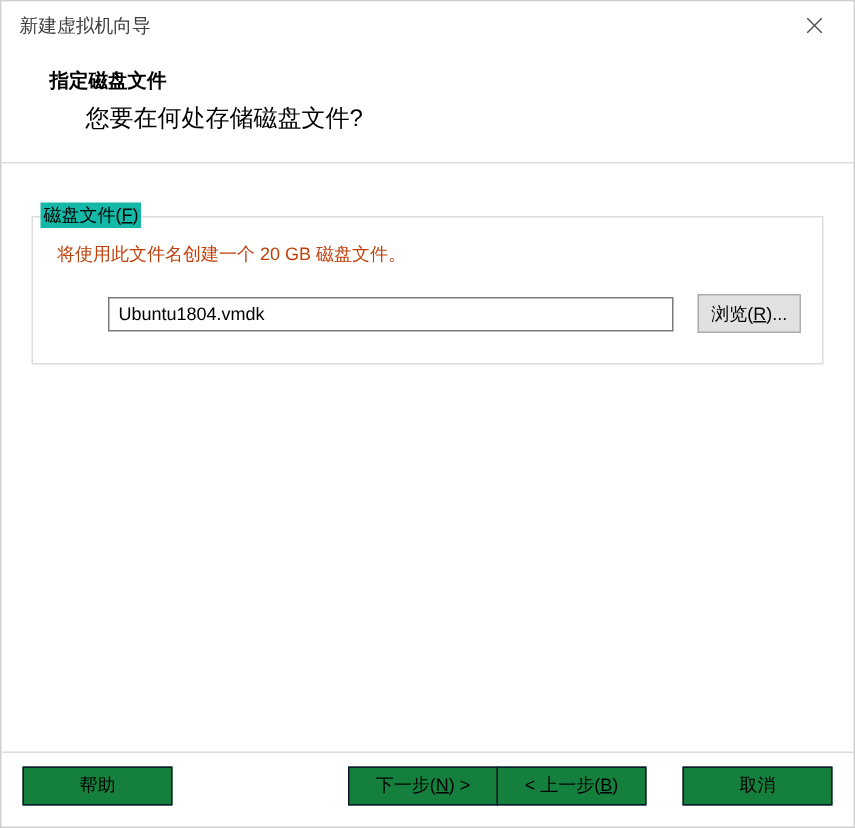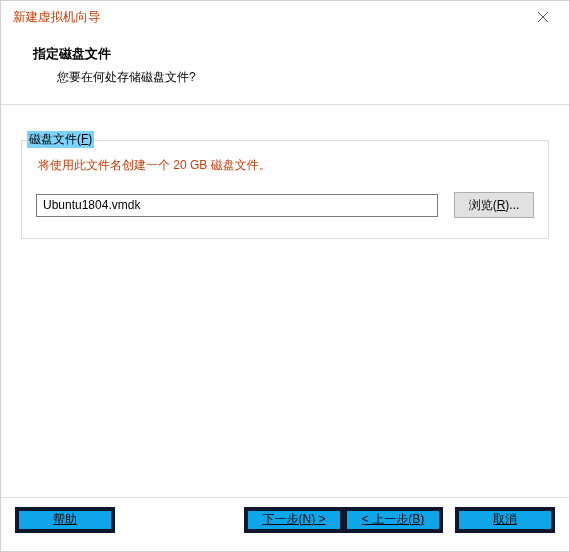--- a/index.html
+++ b/index.html
@@ -16,21 +16,21 @@
       overflow: hidden;
       border: 1px solid #d0d0d0;
     }
     .titlebar {
       height: 32px;
       display: flex;
       align-items: center;
       justify-content: space-between;
       padding: 0 4px 0 12px;
       background: #ffffff;
-      color: #c2410c;
+      color: #404040;
       font-size: 12.5px;
     }
     .titlebar-title {
       flex: 1;
     }
     .close-btn {
       width: 44px;
       height: 28px;
       display: flex;
       align-items: center;
@@ -44,36 +44,36 @@
       background: #ffffff;
     }
     .header-title {
       font-weight: bold;
       font-size: 13px;
       color: #000000;
       margin-bottom: 6px;
       padding-left: 8px;
     }
     .header-sub {
-      font-size: 12px;
+      font-size: 16px;
       color: #000;
       padding-left: 32px;
     }
     .divider {
       border: none;
       border-top: 1px solid #dcdcdc;
     }
     .content {
       padding: 18px 20px 12px 20px;
       height: 392px;
     }
     .group-label {
       font-size: 12px;
       color: #000;
-      background: #7dd3fc;
+      background: #14b8a6;
       position: relative;
       top: 8px;
       left: 6px;
       padding: 0 2px;
       display: inline-block;
       z-index: 1;
     }
     .group-box {
       border: 1px solid #dcdcdc;
       padding: 16px 14px 20px 14px;
@@ -91,62 +91,62 @@
       gap: 16px;
     }
     .input-row input[type="text"] {
       flex: 1;
       height: 23px;
       border: 1px solid #7a7a7a;
       padding: 0 6px;
       font-size: 12px;
       font-family: inherit;
       outline: none;
+      margin-left: 36px;
     }
     .browse-btn {
-      width: 80px;
+      width: 69px;
       height: 26px;
       background: #e1e1e1;
       border: 1px solid #adadad;
       font-size: 12px;
       font-family: inherit;
       cursor: pointer;
       padding: 0;
     }
     .footer {
       height: 44px;
       border-top: 1px solid #dcdcdc;
       display: flex;
       align-items: center;
       padding: 0 14px;
       gap: 0;
     }
     .footer button {
       height: 26px;
       width: 100px;
-      background: #0ea5e9;
-      border: 4px solid #0f172a;
+      background: #15803d;
+      border: 1px solid #0f172a;
       font-size: 12px;
       font-family: inherit;
       cursor: pointer;
       padding: 0;
-      text-decoration: underline;
     }
     .footer .spacer {
       flex: 1;
     }
     .footer .btn-group {
       display: flex;
       gap: 0;
     }
     .footer .btn-group button + button {
       margin-left: -1px;
     }
     .footer .cancel {
-      margin-left: 12px;
+      margin-left: 24px;
     }
     .underline {
       text-decoration: underline;
     }
   </style>
 </head>
 <body>
 
 <div class="titlebar">
   <span class="titlebar-title">新建虚拟机向导</span>

